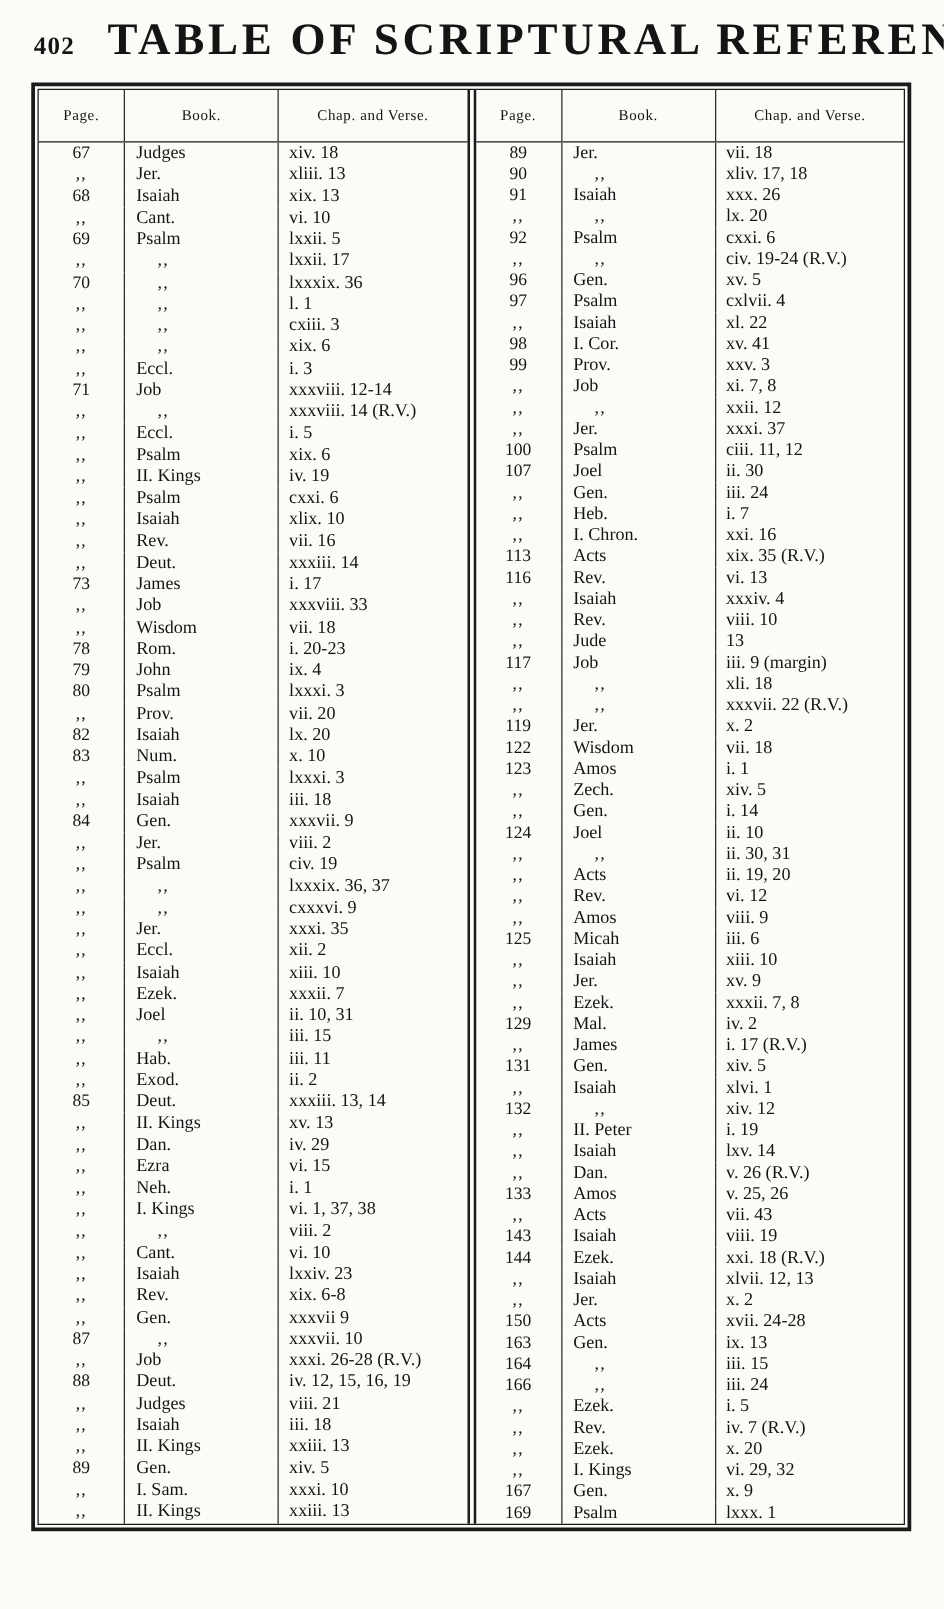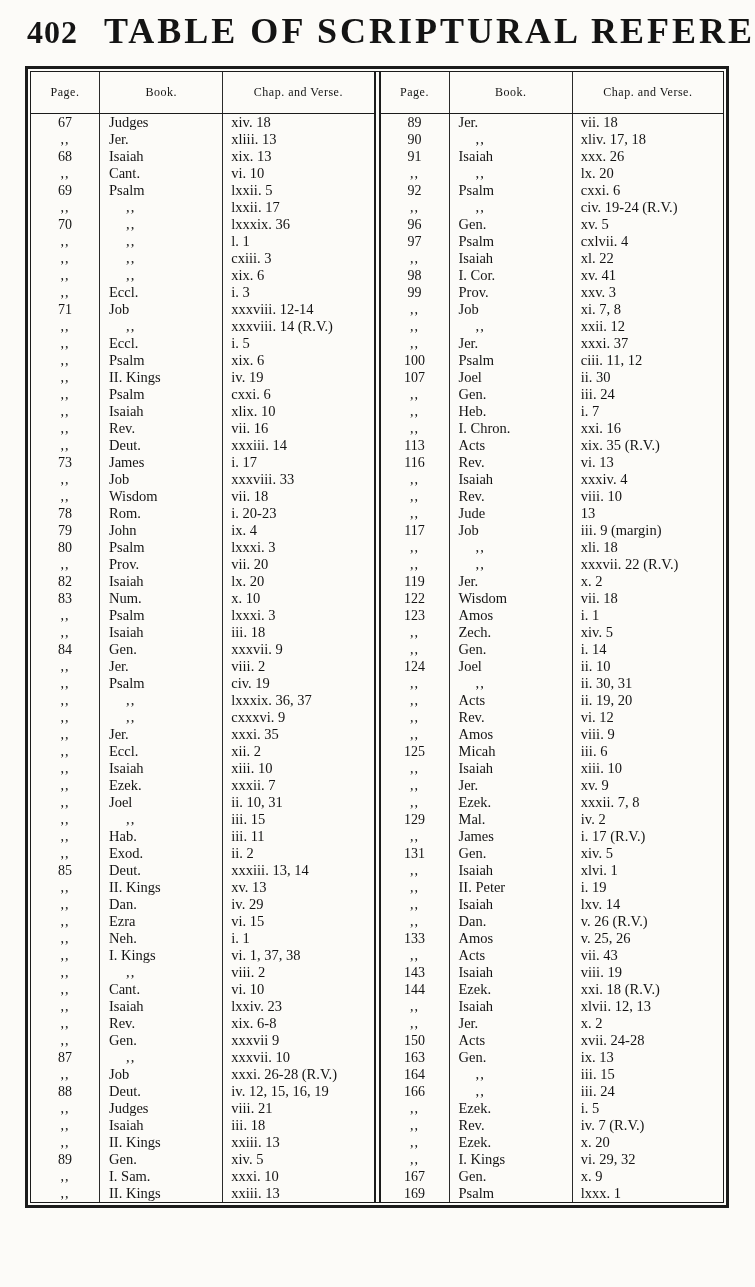--- a/index.html
+++ b/index.html
@@ -10,21 +10,21 @@
     font-family: "Liberation Serif", "DejaVu Serif", serif;
     color: #141414;
   }
   .sheet { width: 755px; height: 1287px; overflow: hidden; position: relative; }
 
   .running-head {
     display: flex; align-items: baseline;
     padding: 10px 20px 0 27px;
     white-space: nowrap;
   }
-  .folio { font-size: 32px; font-weight: 700; letter-spacing: 1px; text-align: right; }
+  .folio { font-size: 20px; font-weight: 700; letter-spacing: 1px; text-align: right; }
   .title {
     font-size: 36px; font-weight: 700;
     letter-spacing: 3px;
     margin: 0 0 0 26px;
   }
 
   .frame-outer {
     margin: 14px 26px 0 25px;
     border: 3px solid #1b1b1b;
     padding: 2px;
@@ -664,20 +664,25 @@
               <td class="col-page">131</td>
               <td class="col-book">Gen.</td>
               <td class="col-chap">xiv. 5</td>
             </tr>
             <tr>
               <td class="col-page ditto">,,</td>
               <td class="col-book">Isaiah</td>
               <td class="col-chap">xlvi. 1</td>
             </tr>
             <tr>
+              <td class="col-page">132</td>
+              <td class="col-book ditto">,,</td>
+              <td class="col-chap">xiv. 12</td>
+            </tr>
+            <tr>
               <td class="col-page ditto">,,</td>
               <td class="col-book">II. Peter</td>
               <td class="col-chap">i. 19</td>
             </tr>
             <tr>
               <td class="col-page ditto">,,</td>
               <td class="col-book">Isaiah</td>
               <td class="col-chap">lxv. 14</td>
             </tr>
             <tr>

